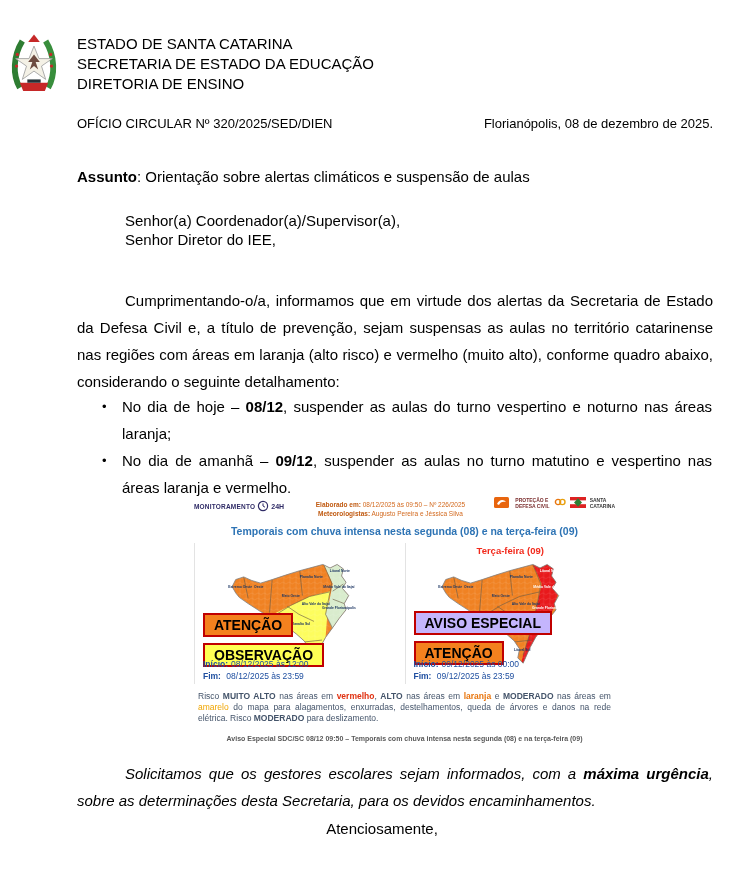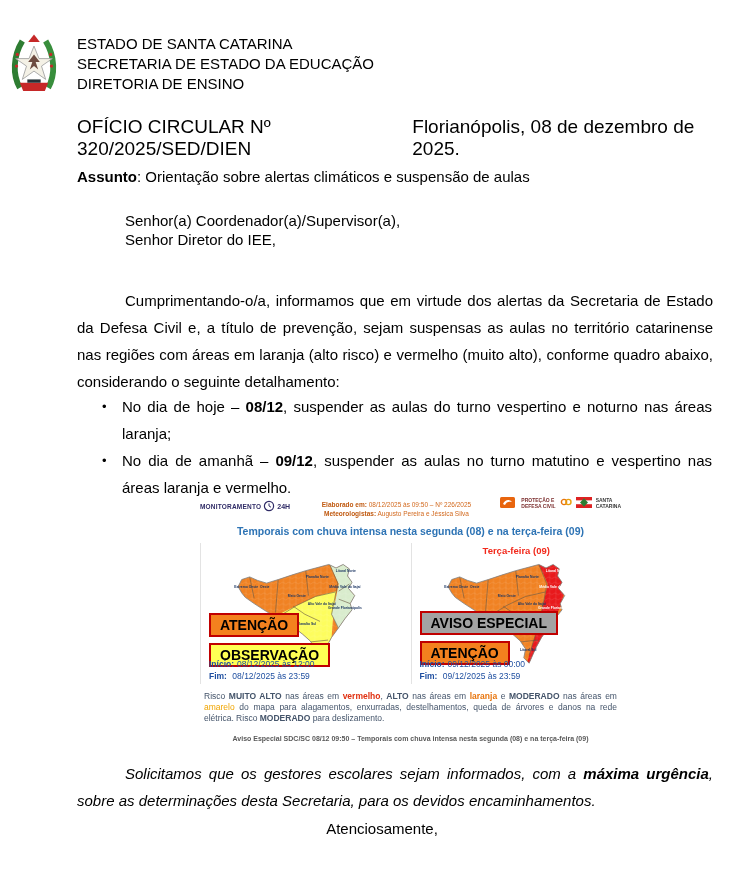--- a/index.html
+++ b/index.html
@@ -2,34 +2,34 @@
 <html><head>
 <meta charset="utf-8">
 <style>
   html,body { margin:0; padding:0; background:#fff; }
   #page {
     position:relative; width:751px; height:874px; background:#ffffff;
     font-family:"Liberation Sans", sans-serif; color:#000; overflow:hidden;padding-left:41px;
   }
   .org-block { position:absolute; left:77px; top:34px; font-size:15px; line-height:20px; }
   .coat { position:absolute; left:9px; top:32px; width:50px; height:64px; }
-  .ref-line { position:absolute; left:77px; top:116px; width:636px; display:flex; justify-content:space-between; font-size:19px; }
+  .ref-line { position:absolute; left:77px; top:116px; width:636px; display:flex; justify-content:space-between; font-size:13px; }
   .subject-line { position:absolute; left:77px; top:168px; font-size:15px; }
   .salutation { position:absolute; left:125px; top:211px; font-size:15px; line-height:19px; }
   .para { font-size:15px; line-height:27px; text-align:justify; }
   .para1 { position:absolute; left:77px; top:287px; width:636px; text-indent:48px; }
   .bullets { position:absolute; left:102px; top:393px; width:610px; }
   .bullet { display:flex; }
   .bullet .marker { width:20px; flex:none; font-size:13px; line-height:27px; }
   .bullet .btxt { flex:1; font-size:15px; line-height:27px; text-align:justify; }
   .closing { position:absolute; left:77px; top:760px; width:636px; text-indent:48px;font-style:italic; }
   .signoff { position:absolute; left:77px; top:820px; width:610px; text-align:center; font-size:15px; }
 
   
-  .bulletin { position:absolute; left:200px; top:496px; width:421px; }
+  .bulletin { position:absolute; left:194px; top:496px; width:421px; }
   .bul-header { display:flex; align-items:flex-start; }
   .monit { display:flex; align-items:center; gap:2px; width:104px; flex:none; color:#2f2b66; padding-top:4px; }
   .monit .mtxt { font-size:6.5px; font-weight:bold; letter-spacing:.2px; }
   .monit .m24 { font-size:7px; font-weight:bold; }
   .bul-meta { flex:1; text-align:center; font-size:6.5px; line-height:9px; color:#d2691e; padding-top:4px; }
   .bul-meta b { color:#c05a11; }
   .bul-logos { width:132px; flex:none; display:flex; align-items:center; justify-content:flex-end; gap:4px; }
   .logo-txt { font-size:5px; font-weight:bold; line-height:6px; }
   .dc-txt { color:#7b2e2e; }
   .sc-txt { color:#3a3a3a; }
@@ -39,21 +39,21 @@
   .map-title { text-align:center; font-weight:bold; font-size:9.5px; padding-top:2px; }
   .title-orange { color:#e8750d; }
   .title-red { color:#f2291b; }
   .map-svg { position:absolute; top:16px; right:2px; }
   .legend { position:absolute; left:8px; display:flex; flex-direction:column; gap:6px; align-items:flex-start; }
   .legend-left { top:70px; }
   .legend-right { top:68px; }
   .lg-box { border:2px solid #c00000; font-weight:bold; font-size:14px; padding:2px 9px; color:#000; white-space:nowrap; }
   .lg-atencao { background:#f4811e; }
   .lg-observ { background:#ffff54; }
-  .lg-aviso { background:#a3a3a3; }
+  .lg-aviso { background:#c4b5fd; }
   .dates { position:absolute; left:8px; bottom:2px; color:#1f4fa0; font-size:8.5px; line-height:11.5px; }
   .dates b { margin-right:3px; }
   .risk { margin-top:7px; padding:0 4px; font-size:8.5px; line-height:11px; text-align:justify; color:#44546a; }
   .risk b { font-weight:bold; }
   .rk-red { color:#e03010; font-weight:bold; }
   .rk-orange { color:#e8750d; font-weight:bold; }
   .rk-amber { color:#f0a500; }
   .bul-caption { text-align:center; font-size:7px; font-weight:bold; color:#595959; margin-top:11px; }
   svg text.rlabel { font-size:3.8px; font-weight:bold; fill:#1f3864; text-anchor:middle; }
   svg text.rlabel-w { fill:#ffffff; }

